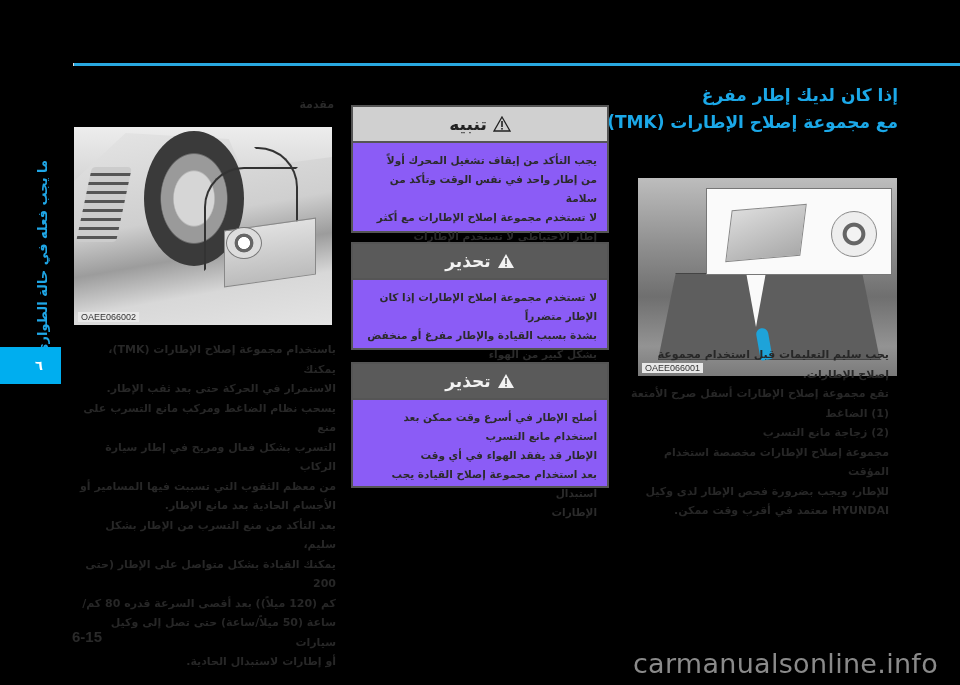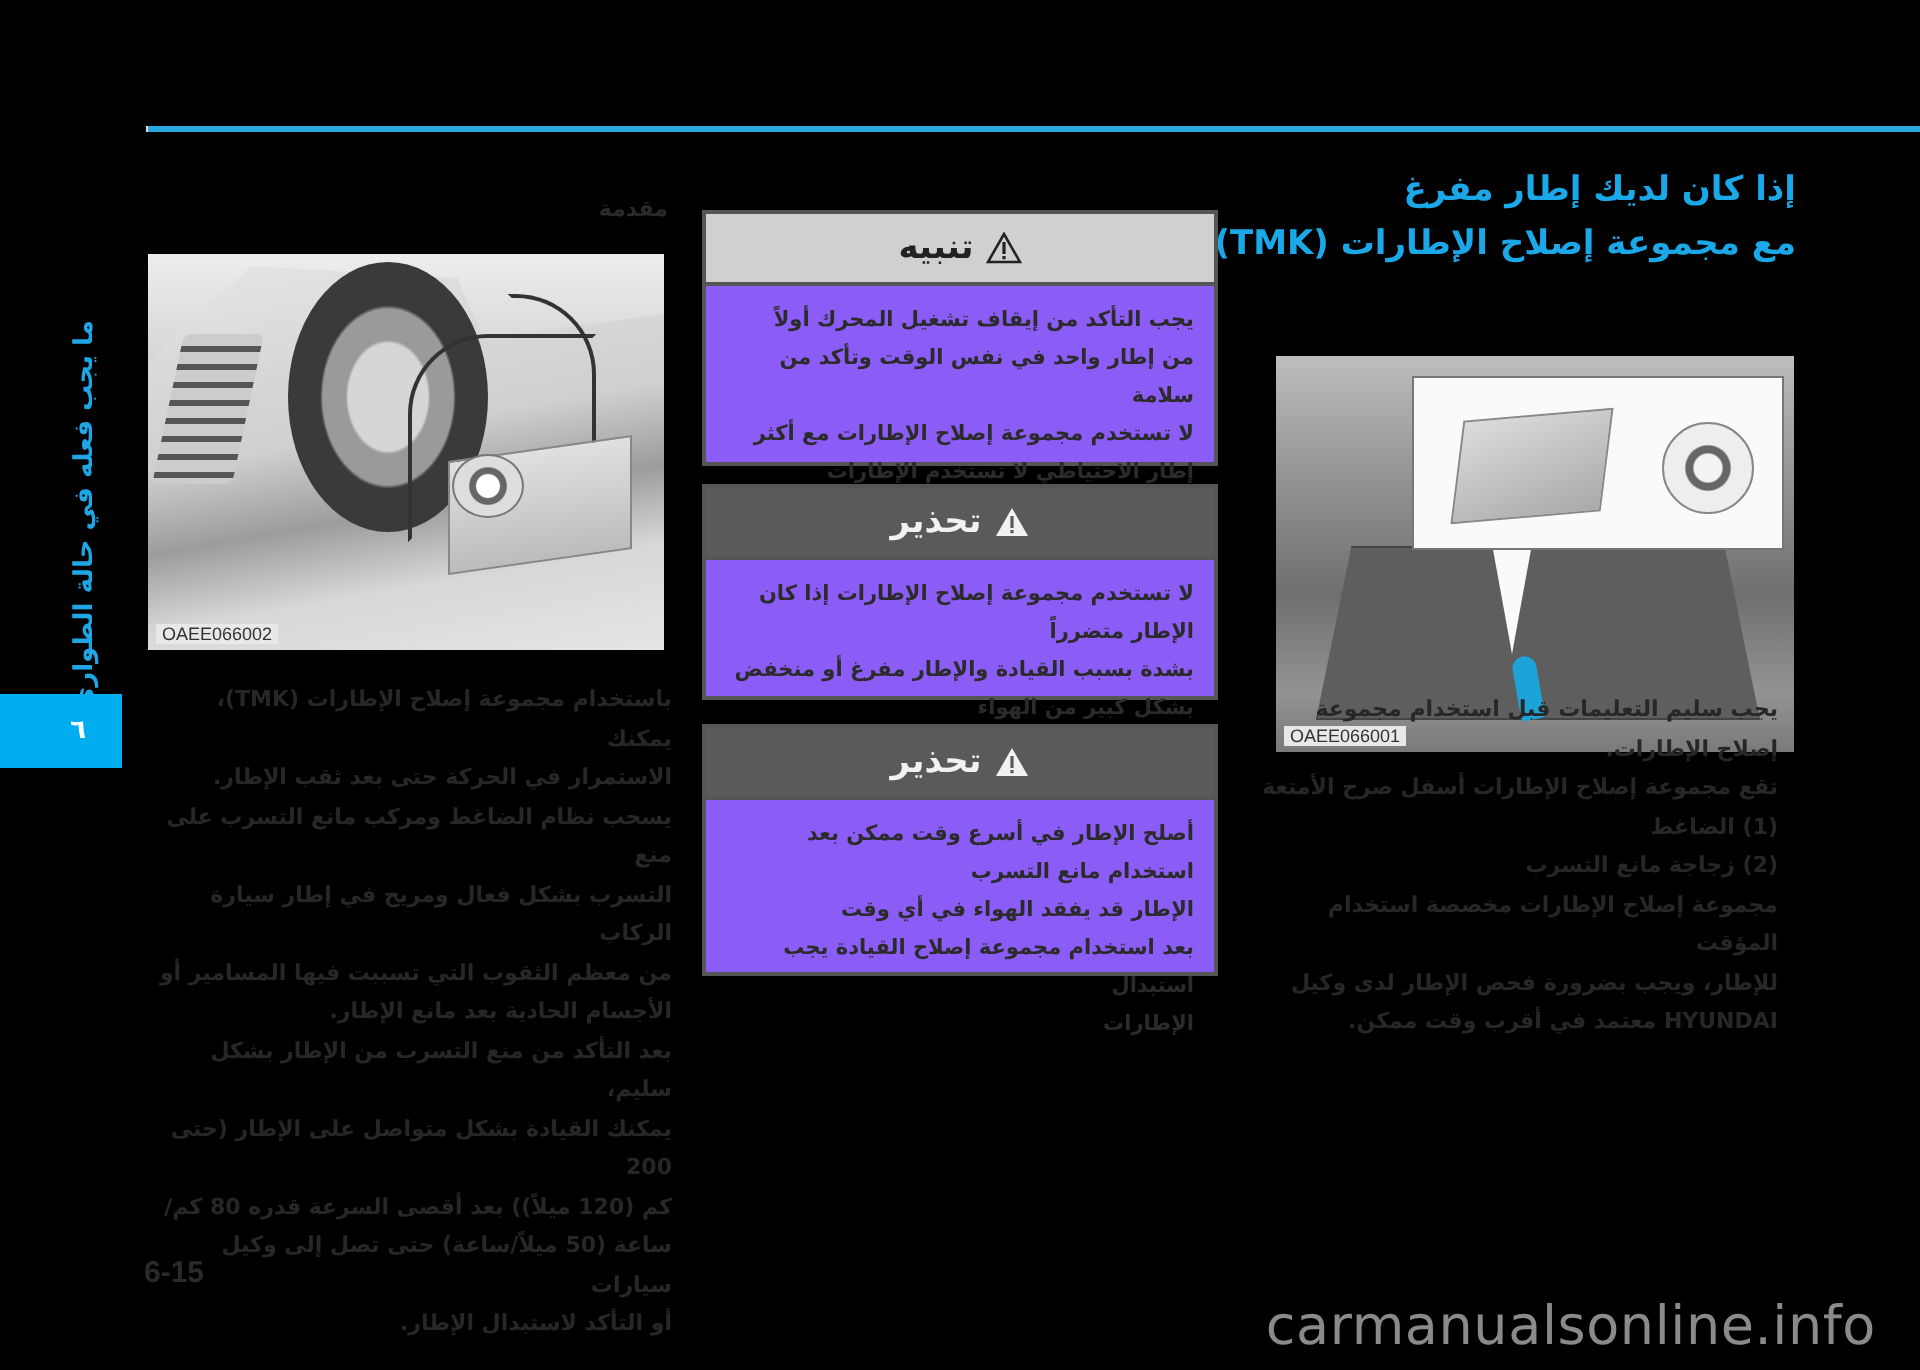--- a/index.html
+++ b/index.html
@@ -148,21 +148,21 @@
   <div>باستخدام مجموعة إصلاح الإطارات (TMK)، يمكنك</div>
   <div>الاستمرار في الحركة حتى بعد ثقب الإطار.</div>
   <div>يسحب نظام الضاغط ومركب مانع التسرب على منع</div>
   <div>التسرب بشكل فعال ومريح في إطار سيارة الركاب</div>
   <div>من معظم الثقوب التي تسببت فيها المسامير أو</div>
   <div>الأجسام الحادية بعد مانع الإطار.</div>
   <div>بعد التأكد من منع التسرب من الإطار بشكل سليم،</div>
   <div>يمكنك القيادة بشكل متواصل على الإطار (حتى 200</div>
   <div>كم (120 ميلاً)) بعد أقصى السرعة قدره 80 كم/</div>
   <div>ساعة (50 ميلاً/ساعة) حتى تصل إلى وكيل سيارات</div>
-  <div>أو التأكد لاستبدال الإطار.</div>
+  <div>أو إطارات لاستبدال الحادية.</div>
 </div>
 
 <div class="body-text body-right">
   <div>يجب سليم التعليمات قبل استخدام مجموعة</div>
   <div>إصلاح الإطارات.</div>
   <div>تقع مجموعة إصلاح الإطارات أسفل صرح الأمتعة</div>
   <div>(1) الضاغط</div>
   <div>(2) زجاجة مانع التسرب</div>
   <div>مجموعة إصلاح الإطارات مخصصة استخدام المؤقت</div>
   <div>للإطار، ويجب بضرورة فحص الإطار لدى وكيل</div>

